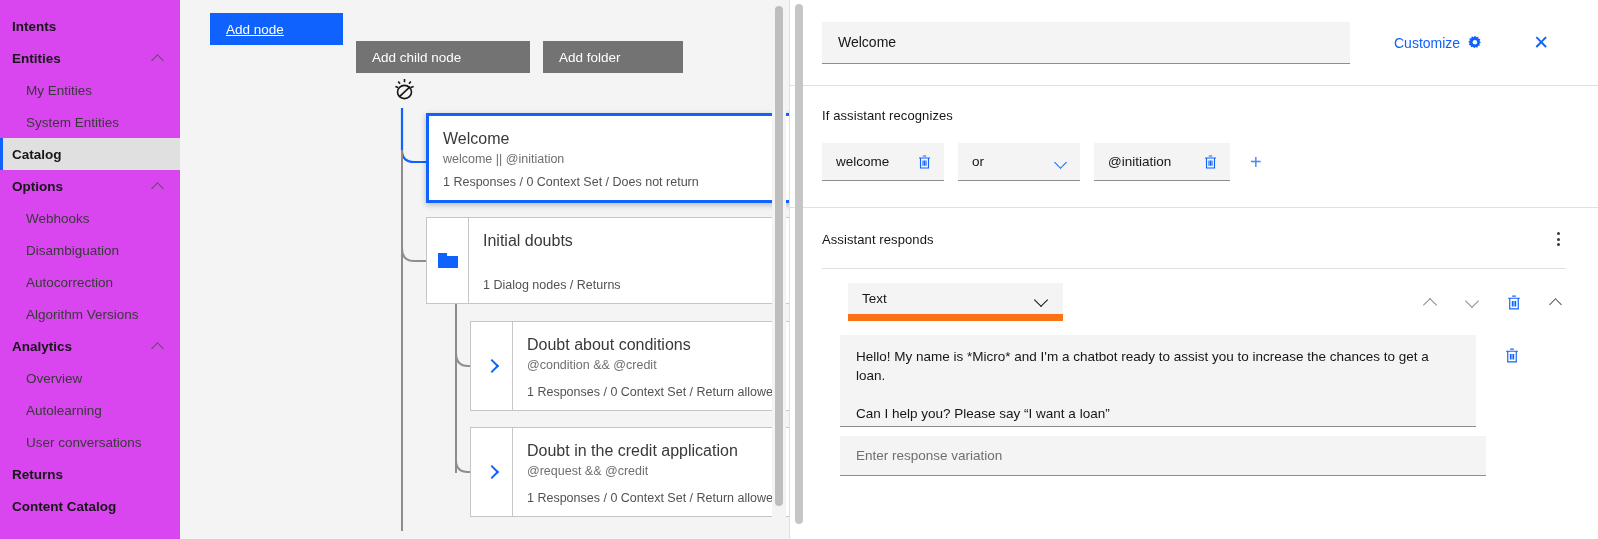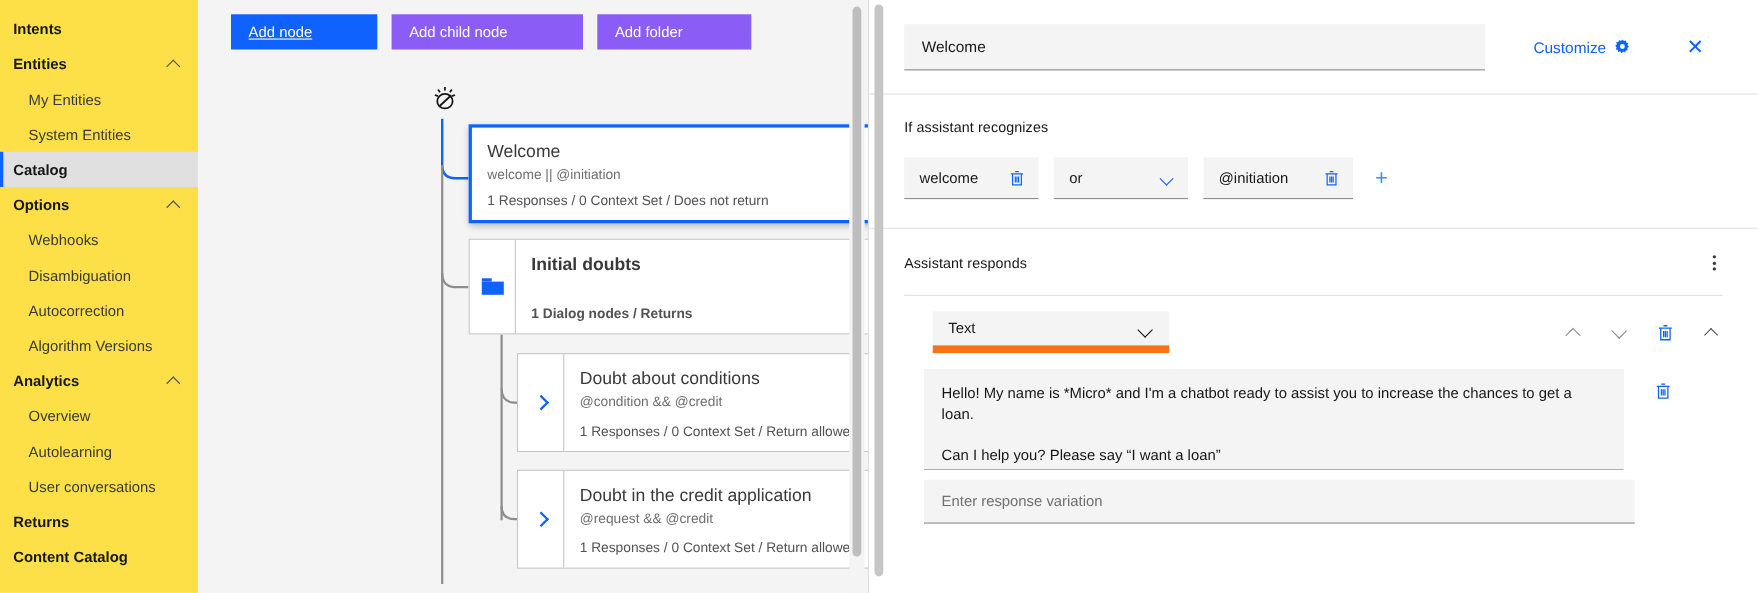--- a/index.html
+++ b/index.html
@@ -7,21 +7,21 @@
     width: 1598px; height: 539px;
     font-family: "Liberation Sans", sans-serif;
     background: #ffffff;
     overflow: hidden;
   }
   .app { position: relative; width: 1598px; height: 539px; display: flex; }
 
   
   .sidebar {
     width: 180px; height: 539px;
-    background: #fde047;
+    background: #d946ef;
     flex: 0 0 180px;
     padding-top: 10px;
     position: relative;
     overflow: hidden;
   }
   .nav-item {
     height: 32px;
     display: flex; align-items: center;
     padding-left: 12px; padding-right: 14px;
     font-size: 13.5px;
@@ -69,21 +69,21 @@
     height: 32px;
     display: flex; align-items: center;
     padding: 0 16px;
     font-size: 13.5px;
     color: #ffffff;
     border: none;
     cursor: pointer;
     font-family: inherit;
   }
   .btn-primary { background: #0f62fe; width: 133px; text-decoration: underline; }
-  .btn-dark { background: #8b5cf6; }
+  .btn-dark { background: #737373; margin-top: 28px; }
   .btn-dark.w1 { width: 174px; }
   .btn-dark.w2 { width: 140px; }
 
   .start-icon { position: absolute; left: 210px; top: 74px; width: 28px; height: 28px; }
 
   
   .tree-svg { position: absolute; left: 0; top: 0; width: 610px; height: 539px; }
 
   .node {
     position: absolute;
@@ -439,21 +439,21 @@
 
     <div class="node selected" style="left:246px; top:113px; width:450px; height:90px;">
       <div class="node-body">
         <div class="node-title">Welcome</div>
         <div class="node-sub">welcome || @initiation</div>
         <div class="node-meta">1 Responses / 0 Context Set / Does not return</div>
 
       </div>
     </div>
 
-    <div class="node" style="left:246px; top:217px; width:450px; height:87px;font-weight:bold;">
+    <div class="node" style="left:246px; top:217px; width:450px; height:87px;">
       <div class="node-gutter">
         <span class="folder-icon"></span>
       </div>
       <div class="node-body">
         <div class="node-title">Initial doubts</div>
         <div class="node-sub"></div>
         <div class="node-meta">1 Dialog nodes / Returns</div>
 
       </div>
     </div>

